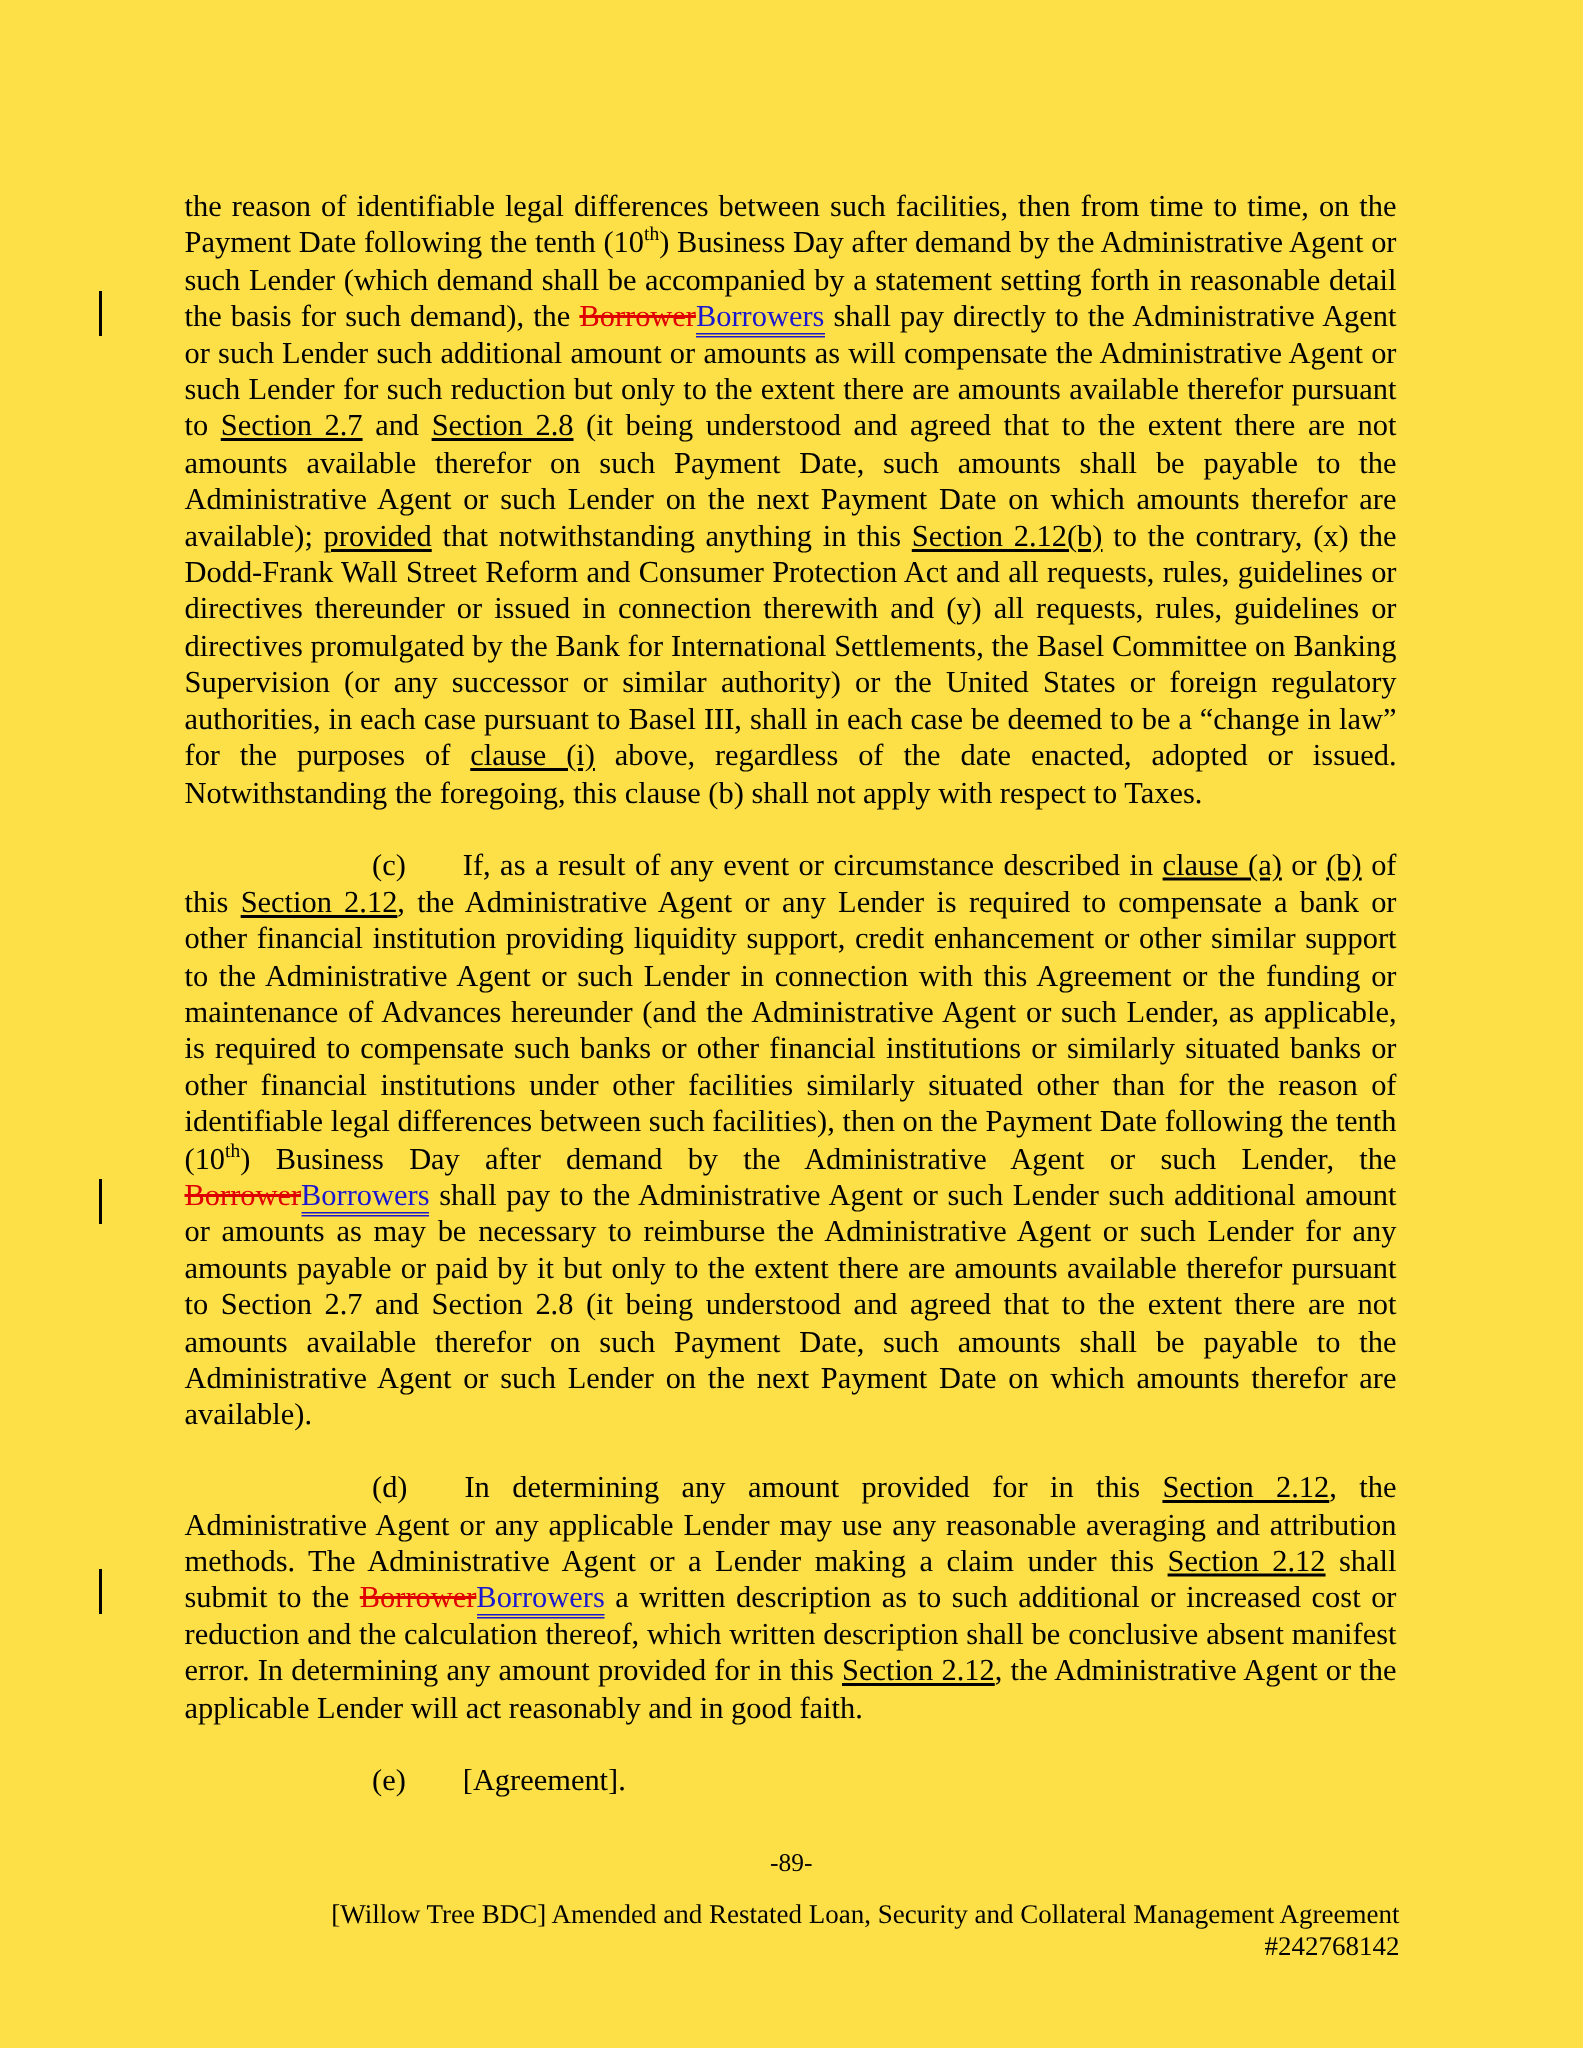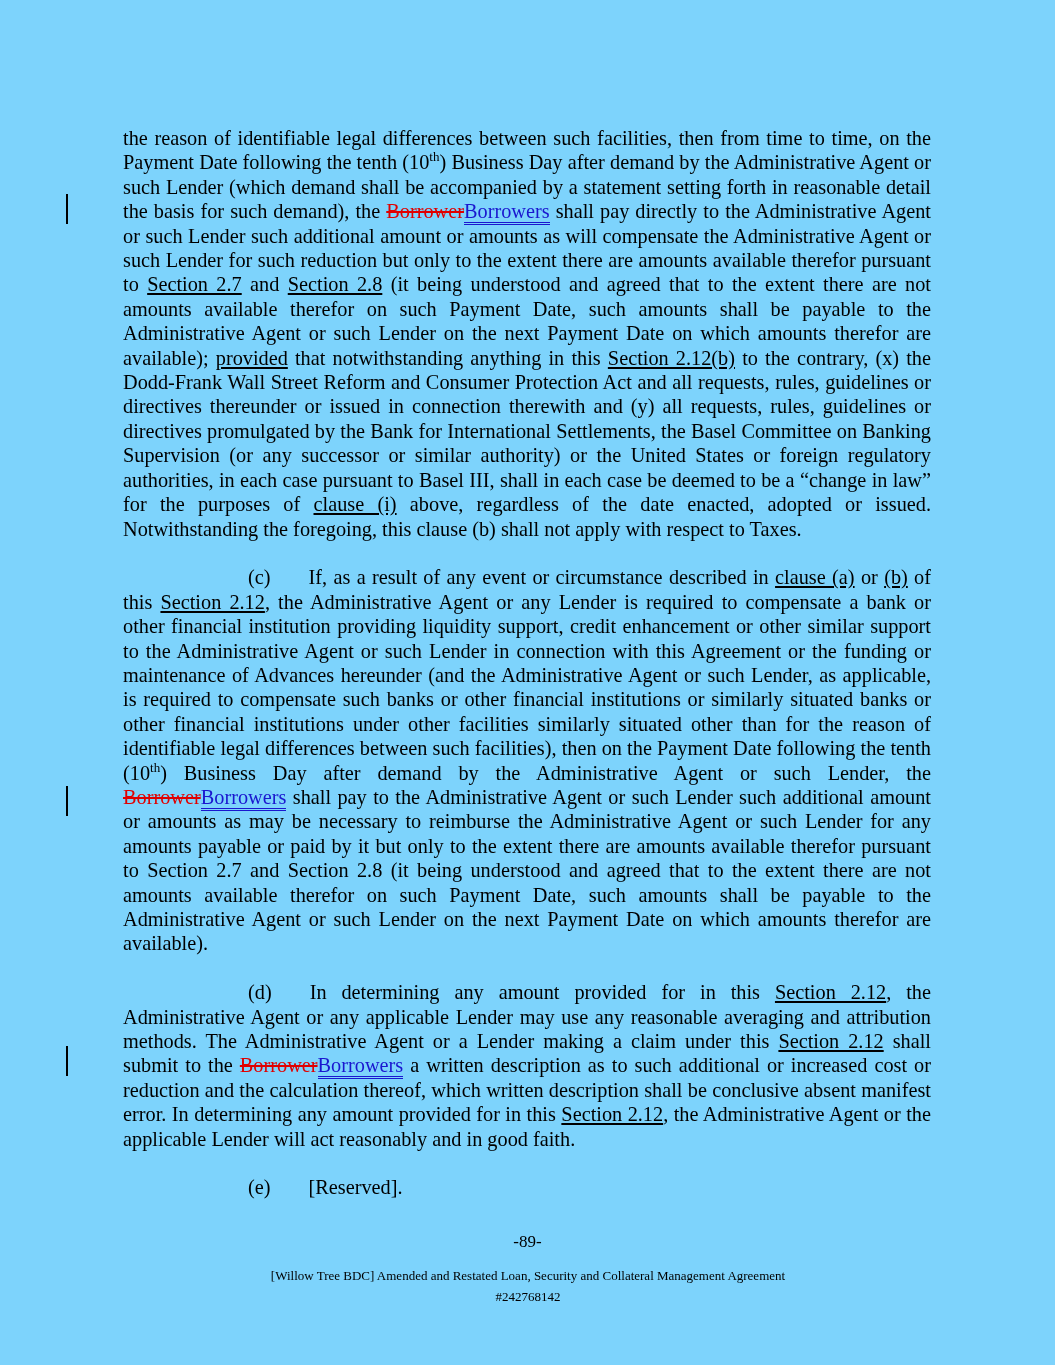--- a/index.html
+++ b/index.html
@@ -4,21 +4,21 @@
 <style>
   html, body {
     margin: 0;
     padding: 0;
     background: #ffffff;
   }
   .page {
     position: relative;
     width: 1055px;
     height: 1365px;
-    background: #7dd3fc;
+    background: #fde047;
     font-family: "Liberation Serif", "DejaVu Serif", serif;
     color: #000000;
     overflow: hidden;
   }
   .doc-body {
     position: absolute;
     left: 123px;
     top: 126px;
     width: 808px;
     font-size: 20.3px;
@@ -64,39 +64,39 @@
     width: 1055px;
     text-align: center;
     font-size: 17px;
     line-height: 20px;
   }
   .footer {
     position: absolute;
     left: 123px;
     top: 1266px;
     width: 810px;
-    font-size: 13px;
+    font-size: 18px;
     line-height: 20.5px;
-    text-align: center;
+    text-align: right;
   }
 </style>
 </head>
 <body>
 
 <div class="page">
 
   <div class="change-bar" style="top:194px"></div>
   <div class="change-bar" style="top:786px"></div>
   <div class="change-bar" style="top:1046px"></div>
 
   <main class="doc-body">
       <div class="para"><span class="run-n">the reason of identifiable legal differences between such facilities, then from time to time, on the Payment Date following the tenth (10</span><span class="run-sup">th</span><span class="run-n">) Business Day after demand by the Administrative Agent or such Lender (which demand shall be accompanied by a statement setting forth in reasonable detail the basis for such demand), the </span><span class="run-del">Borrower</span><span class="run-ins">Borrowers</span><span class="run-n"> shall pay directly to the Administrative Agent or such Lender such additional amount or amounts as will compensate the Administrative Agent or such Lender for such reduction but only to the extent there are amounts available therefor pursuant to </span><span class="run-u">Section 2.7</span><span class="run-n"> and </span><span class="run-u">Section 2.8</span><span class="run-n"> (it being understood and agreed that to the extent there are not amounts available therefor on such Payment Date, such amounts shall be payable to the Administrative Agent or such Lender on the next Payment Date on which amounts therefor are available); </span><span class="run-u">provided</span><span class="run-n"> that notwithstanding anything in this </span><span class="run-u">Section 2.12(b)</span><span class="run-n"> to the contrary, (x) the Dodd-Frank Wall Street Reform and Consumer Protection Act and all requests, rules, guidelines or directives thereunder or issued in connection therewith and (y) all requests, rules, guidelines or directives promulgated by the Bank for International Settlements, the Basel Committee on Banking Supervision (or any successor or similar authority) or the United States or foreign regulatory authorities, in each case pursuant to Basel III, shall in each case be deemed to be a “change in law” for the purposes of </span><span class="run-u">clause (i)</span><span class="run-n"> above, regardless of the date enacted, adopted or issued. Notwithstanding the foregoing, this clause (b) shall not apply with respect to Taxes.</span></div>
       <div class="para indent"><span class="run-n">(c)</span><span class="run-tab"></span><span class="run-n">If, as a result of any event or circumstance described in </span><span class="run-u">clause (a)</span><span class="run-n"> or </span><span class="run-u">(b)</span><span class="run-n"> of this </span><span class="run-u">Section 2.12</span><span class="run-n">, the Administrative Agent or any Lender is required to compensate a bank or other financial institution providing liquidity support, credit enhancement or other similar support to the Administrative Agent or such Lender in connection with this Agreement or the funding or maintenance of Advances hereunder (and the Administrative Agent or such Lender, as applicable, is required to compensate such banks or other financial institutions or similarly situated banks or other financial institutions under other facilities similarly situated other than for the reason of identifiable legal differences between such facilities), then on the Payment Date following the tenth (10</span><span class="run-sup">th</span><span class="run-n">) Business Day after demand by the Administrative Agent or such Lender, the </span><span class="run-del">Borrower</span><span class="run-ins">Borrowers</span><span class="run-n"> shall pay to the Administrative Agent or such Lender such additional amount or amounts as may be necessary to reimburse the Administrative Agent or such Lender for any amounts payable or paid by it but only to the extent there are amounts available therefor pursuant to Section 2.7 and Section 2.8 (it being understood and agreed that to the extent there are not amounts available therefor on such Payment Date, such amounts shall be payable to the Administrative Agent or such Lender on the next Payment Date on which amounts therefor are available).</span></div>
       <div class="para indent"><span class="run-n">(d)</span><span class="run-tab"></span><span class="run-n">In determining any amount provided for in this </span><span class="run-u">Section 2.12</span><span class="run-n">, the Administrative Agent or any applicable Lender may use any reasonable averaging and attribution methods. The Administrative Agent or a Lender making a claim under this </span><span class="run-u">Section 2.12</span><span class="run-n"> shall submit to the </span><span class="run-del">Borrower</span><span class="run-ins">Borrowers</span><span class="run-n"> a written description as to such additional or increased cost or reduction and the calculation thereof, which written description shall be conclusive absent manifest error. In determining any amount provided for in this </span><span class="run-u">Section 2.12</span><span class="run-n">, the Administrative Agent or the applicable Lender will act reasonably and in good faith.</span></div>
-      <div class="para indent"><span class="run-n">(e)</span><span class="run-tab"></span><span class="run-n">[Reserved].</span></div>
+      <div class="para indent"><span class="run-n">(e)</span><span class="run-tab"></span><span class="run-n">[Agreement].</span></div>
     </main>
 
   <div class="page-number">-89-</div>
 
   <footer class="footer">
     <div>[Willow Tree BDC] Amended and Restated Loan, Security and Collateral Management Agreement</div>
     <div>#242768142</div>
   </footer>
 
 </div>

